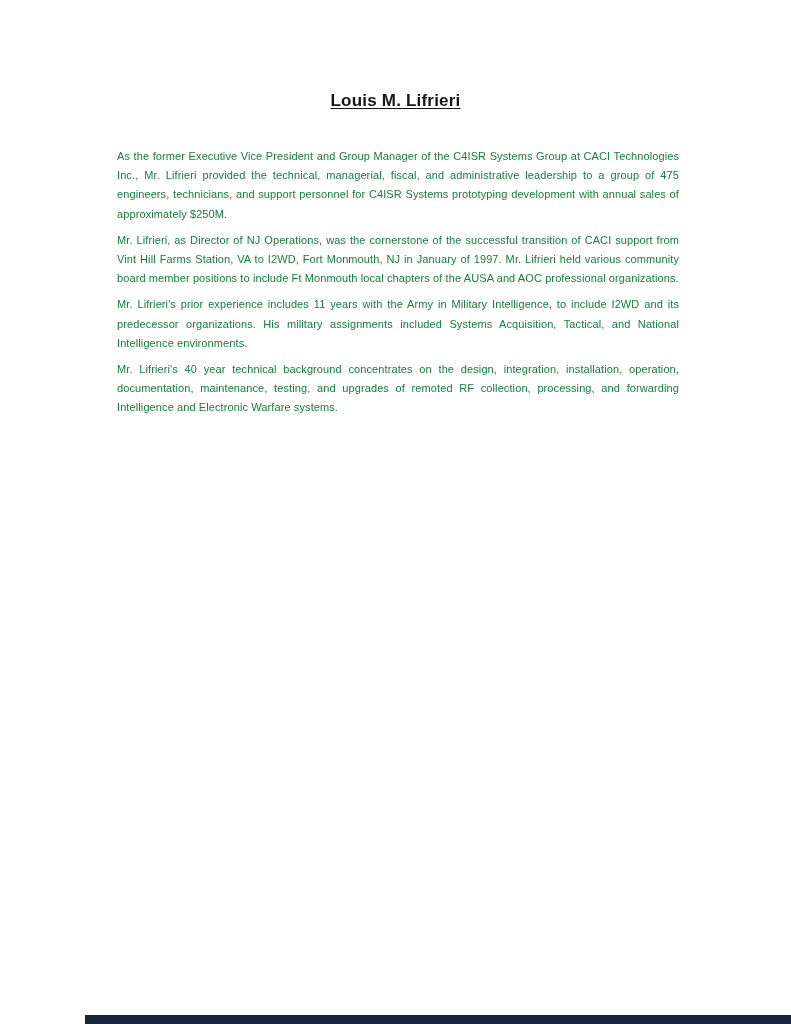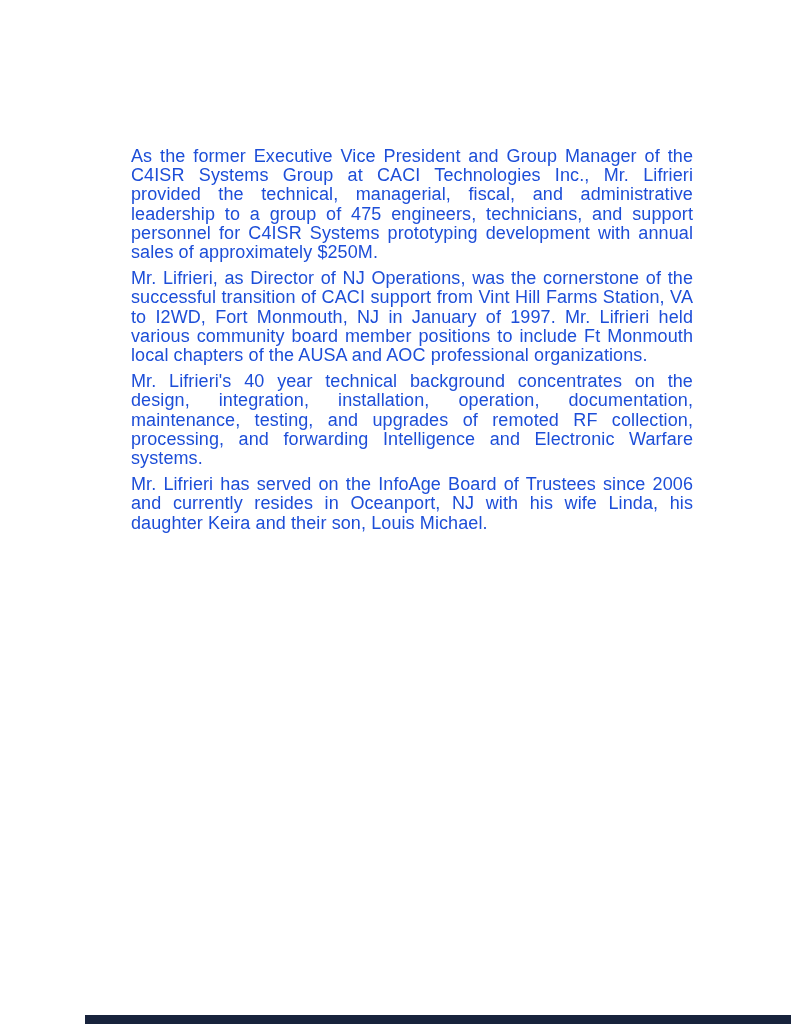--- a/index.html
+++ b/index.html
@@ -31,25 +31,25 @@
       color: #161616;
       letter-spacing: 0.2px;
     }
     .doc-title span {
       text-decoration: underline;
       text-underline-offset: 2px;
     }
     .body-text {
       position: absolute;
       top: 147px;
-      left: 131px;
+      left: 117px;
       width: 562px;
-      font-size: 18px;
+      font-size: 11px;
       line-height: 19.2px;
-      color: #1d4ed8;
+      color: #15803d;
       text-align: justify;
       letter-spacing: 0.1px;
     }
     .body-text p {
       margin: 0 0 7px 0;
     }
     .body-text p:last-child {
       margin-bottom: 0;
     }
     .scan-bar {
@@ -58,23 +58,26 @@
       right: 0;
       bottom: 0;
       height: 9px;
     }
   </style>
 </head>
 <body>
 
 <div class="page">
 
+  <div class="doc-title">
+    <span>Louis M. Lifrieri</span>
+  </div>
 
   <div class="body-text">
     <p>As the former Executive Vice President and Group Manager of the C4ISR Systems Group at CACI Technologies Inc., Mr. Lifrieri provided the technical, managerial, fiscal, and administrative leadership to a group of 475 engineers, technicians, and support personnel for C4ISR Systems prototyping development with annual sales of approximately $250M.</p>
     <p>Mr. Lifrieri, as Director of NJ Operations, was the cornerstone of the successful transition of CACI support from Vint Hill Farms Station, VA to I2WD, Fort Monmouth, NJ in January of 1997. Mr. Lifrieri held various community board member positions to include Ft Monmouth local chapters of the AUSA and AOC professional organizations.</p>
+    <p>Mr. Lifrieri's prior experience includes 11 years with the Army in Military Intelligence, to include I2WD and its predecessor organizations. His military assignments included Systems Acquisition, Tactical, and National Intelligence environments.</p>
     <p>Mr. Lifrieri's 40 year technical background concentrates on the design, integration, installation, operation, documentation, maintenance, testing, and upgrades of remoted RF collection, processing, and forwarding Intelligence and Electronic Warfare systems.</p>
-    <p>Mr. Lifrieri has served on the InfoAge Board of Trustees since 2006 and currently resides in Oceanport, NJ with his wife Linda, his daughter Keira and their son, Louis Michael.</p>
   </div>
 
   <div class="scan-bar" style="background: rgb(24, 35, 60);"></div>
 
 </div>
 
 </body></html>

